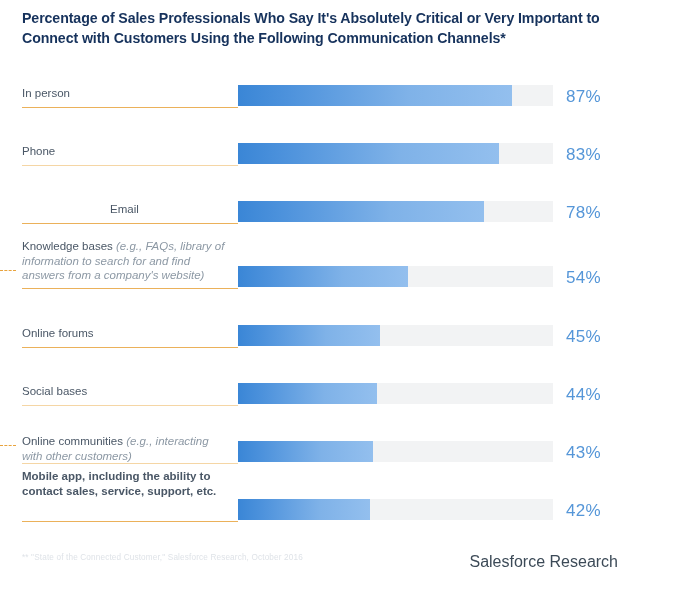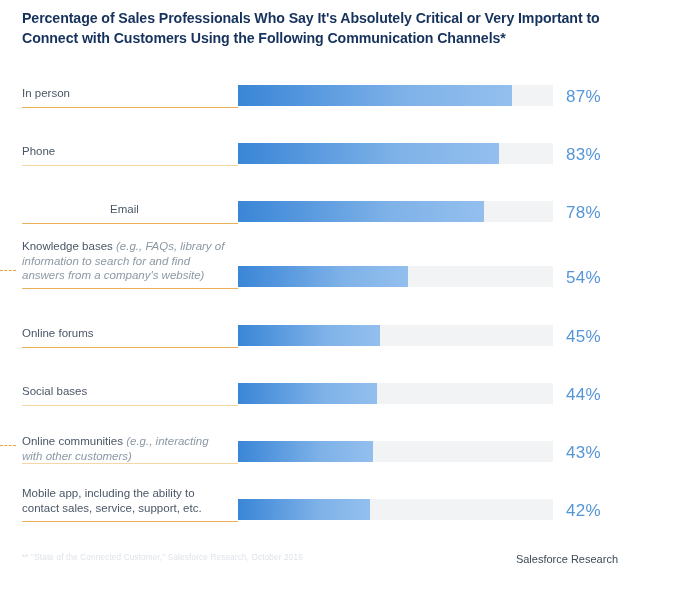--- a/index.html
+++ b/index.html
@@ -89,21 +89,21 @@
     position:absolute;
     left:22px; top:551px;
     font-size:8.2px;
     line-height:13.5px;
     color:#dfe3e8;
     letter-spacing:.15px;
   }
   .brand{
     position:absolute;
     right:25px; top:553px;
-    font-size:11px;
+    font-size:16px;
     color:#3c4a57;
   }
 </style>
 </head>
 <body>
 
 <div class="chart-wrap">
 
   <div class="title">Percentage of Sales Professionals Who Say It's Absolutely Critical or Very Important to Connect with Customers Using the Following Communication Channels*</div>
 
@@ -160,21 +160,21 @@
       <div class="row">
         <div class="dash-marker" style="top: 369px;"></div>
         <div class="label-cell" style="top: 358px;"><span>Online communities </span><span class="sub">(e.g., interacting with other customers)</span></div>
         <div class="underline pale" style="top: 387px;"></div>
         <div class="track" style="top: 365px;">
           <div class="fill" style="width: 135.45px;"></div>
         </div>
         <div class="value" style="top: 367px;">43%</div>
       </div>
       <div class="row">
-        <div class="label-cell" style="top: 410px;"><span>Mobile app, including the ability to contact sales, service, support, etc.</span></div>
+        <div class="label-cell" style="top: 393px; font-weight: bold;"><span>Mobile app, including the ability to contact sales, service, support, etc.</span></div>
         <div class="underline" style="top: 445px;"></div>
         <div class="track" style="top: 423px;">
           <div class="fill" style="width: 132.3px;"></div>
         </div>
         <div class="value" style="top: 425px;">42%</div>
       </div>
     </div>
 
   <div class="footnotes">
     <div>** "State of the Connected Customer," Salesforce Research, October 2016</div>

